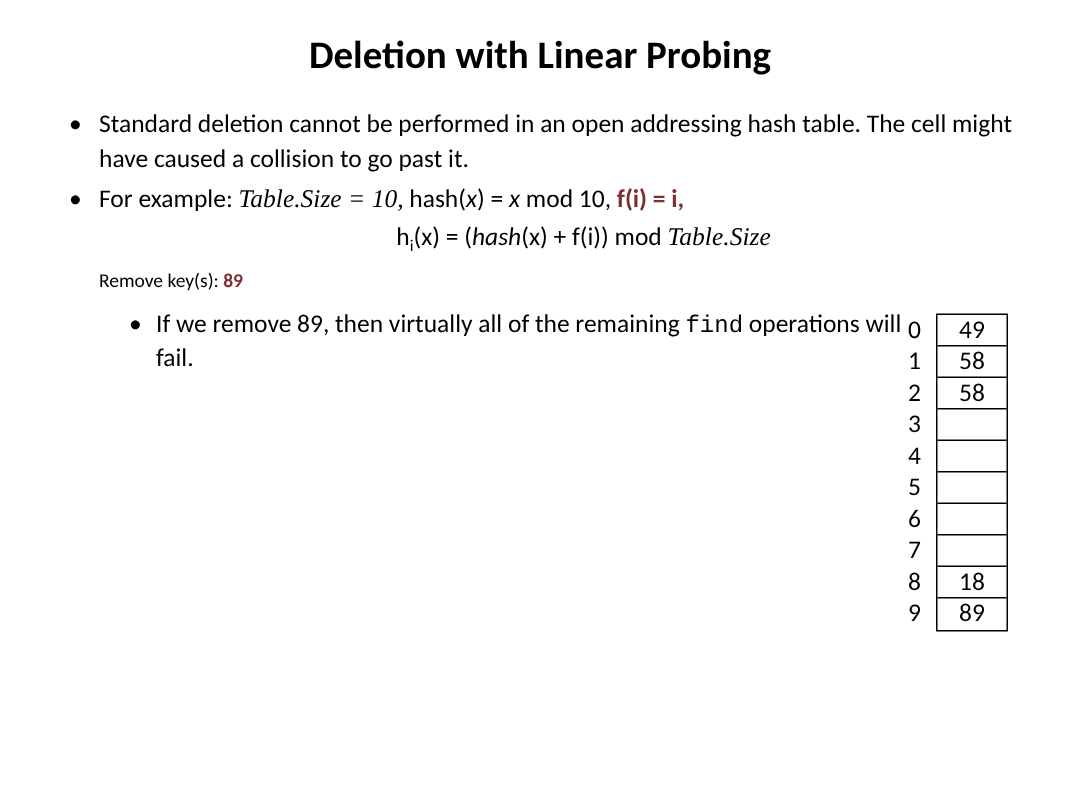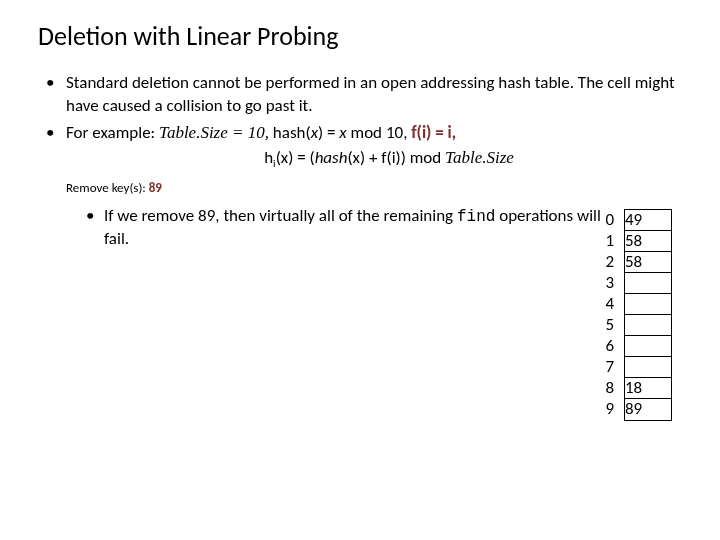--- a/index.html
+++ b/index.html
@@ -5,22 +5,23 @@
   * { margin: 0; padding: 0; box-sizing: border-box; }
   body {
     width: 720px;
     height: 540px;
     background: #ffffff;
     font-family: Calibri, Arial, sans-serif;
     color: #000;
     padding: 20px 38px;
   }
   .title {
+    text-align: center;
     font-size: 26px;
-    font-weight: 400;
+    font-weight: 700;
     margin-bottom: 20px;
   }
   .bullets {
     list-style: none;
     font-size: 17px;
     line-height: 1.35;
     margin-bottom: 8px;
   }
   .bullets > li {
     position: relative;
@@ -91,21 +92,21 @@
   }
   .cells {
     display: flex;
     flex-direction: column;
     border: 1.5px solid #000;
   }
   .cells div {
     width: 46px;
     height: 21px;
     line-height: 20px;
-    text-align: left;
+    text-align: center;
     font-size: 17px;
     border-bottom: 1px solid #000;
   }
   .cells div:last-child { border-bottom: none; }
 </style>
 </head>
 <body>
 
 <h1 class="title">Deletion with Linear Probing</h1>
 

